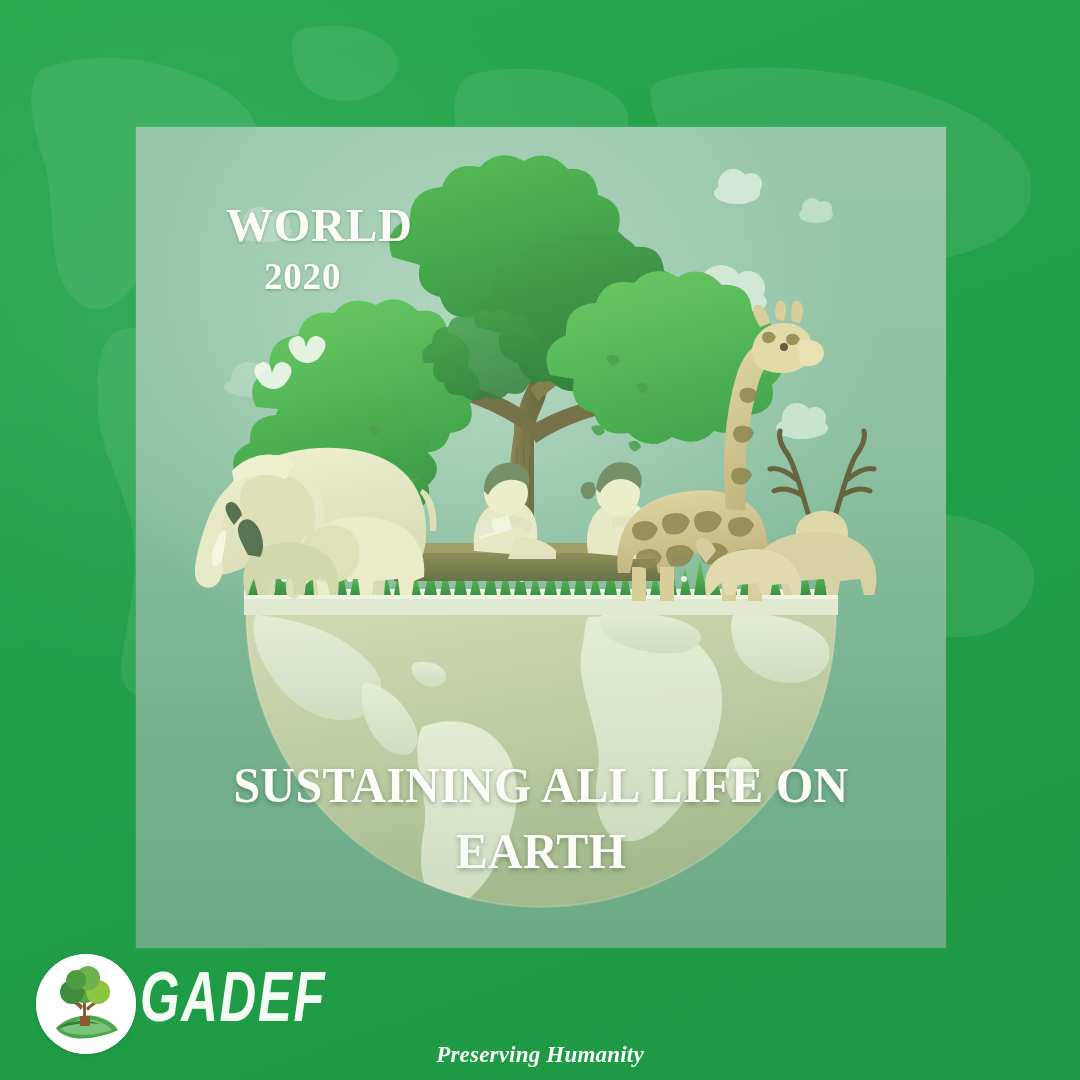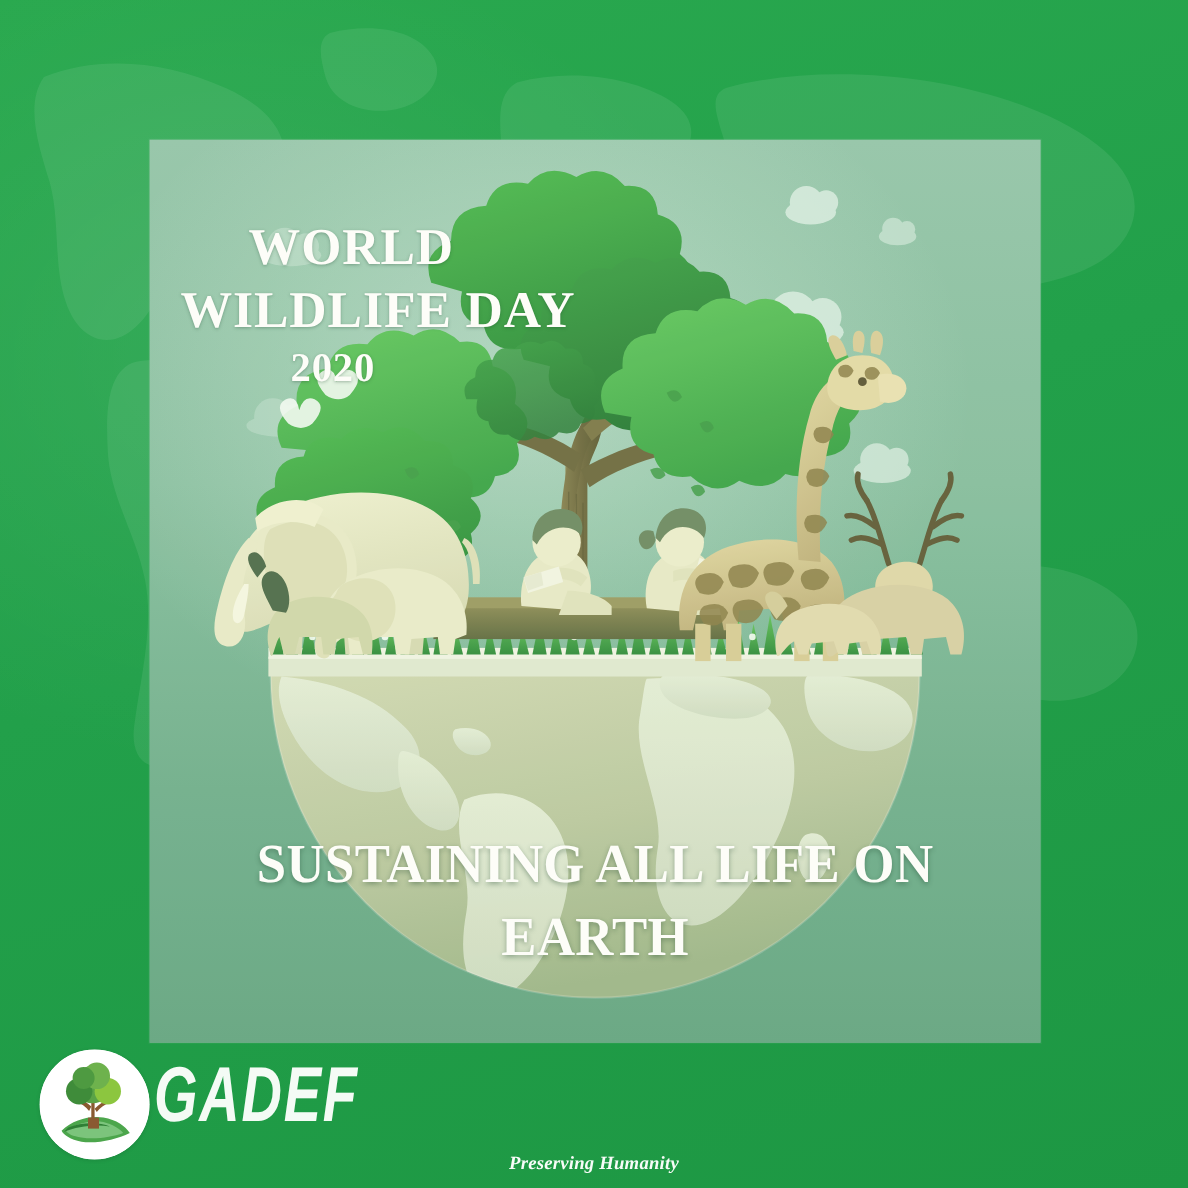--- a/index.html
+++ b/index.html
@@ -121,21 +121,21 @@
     line-height:1;
     transform:scaleX(.82) scaleY(1.14);
     transform-origin:left bottom;
   }
   #brand-slogan {
     position:absolute; left:0; right:0; bottom:12px;
     text-align:center;
     color:#f7fcf8;
     font-family:"Liberation Serif", serif;
     font-weight:700;
-    font-size:17px;
+    font-size:23px;
     letter-spacing:.2px;
   }
 </style>
 </head>
 <body>
 
 <div id="bg"></div>
 
 <div id="worldmap">
   <svg viewBox="0 0 1080 1080" xmlns="http://www.w3.org/2000/svg">
@@ -535,21 +535,20 @@
                C578 460 572 474 570 468 Z" fill="#e0d9ab"></path>
       <path d="M570 436 C562 426 556 416 562 412 C568 408 576 414 580 424 Z" fill="#d3cb96"></path>
     </g>
 
   </svg>
 
   <div class="wash"></div>
 
   <div id="headline">
     <span class="l1">WORLD</span>
-    <span class="l2">WILDLIFE DAY</span>
     <span class="l3">2020</span>
   </div>
 
   <div id="tagline">SUSTAINING ALL LIFE ON EARTH</div>
 </div>
 
 <div id="footer">
 
   <div id="logo-mark">
     <svg viewBox="0 0 100 100" xmlns="http://www.w3.org/2000/svg">

